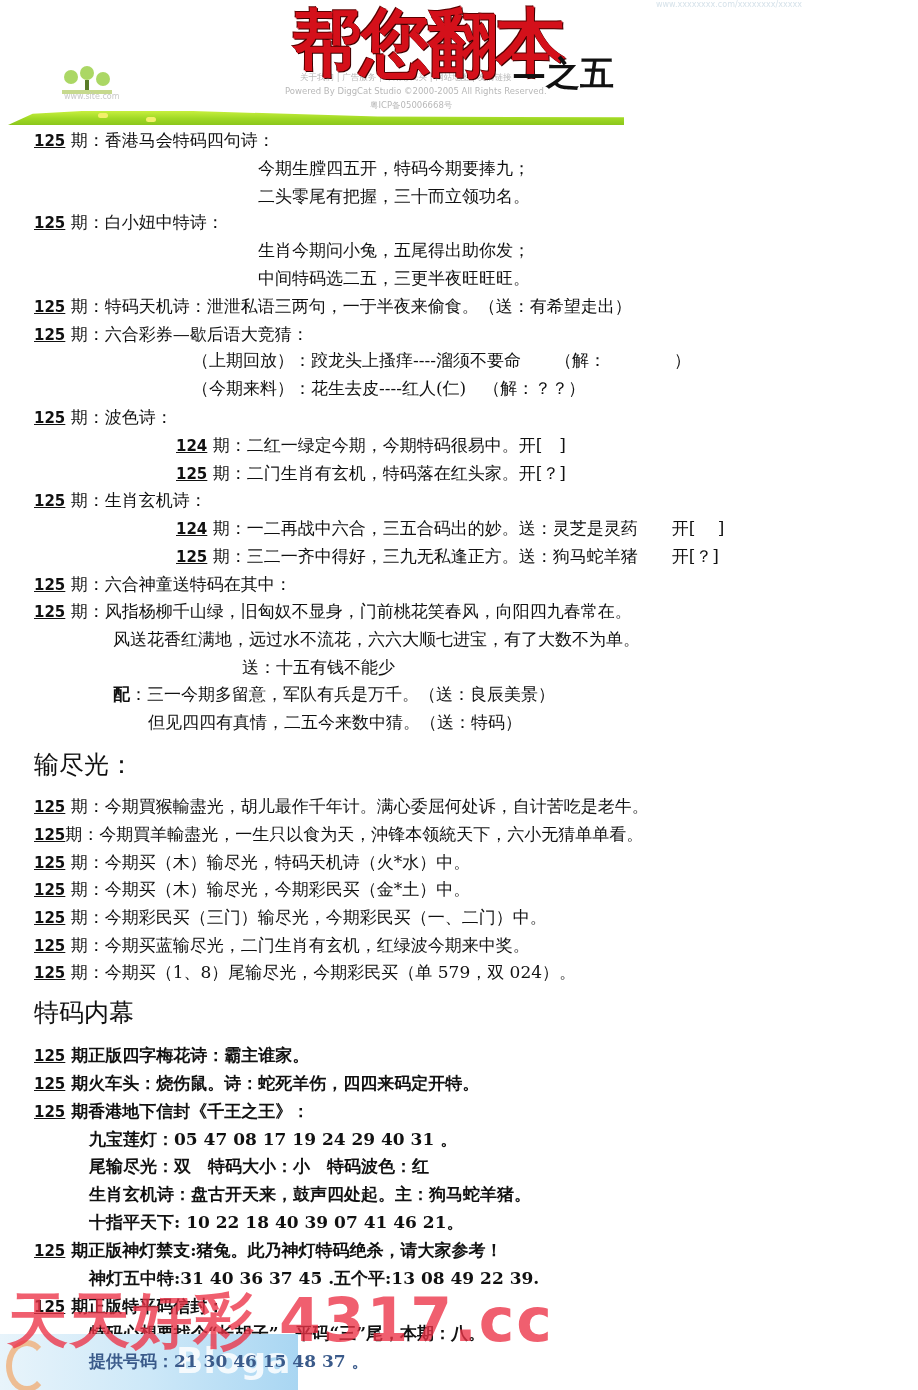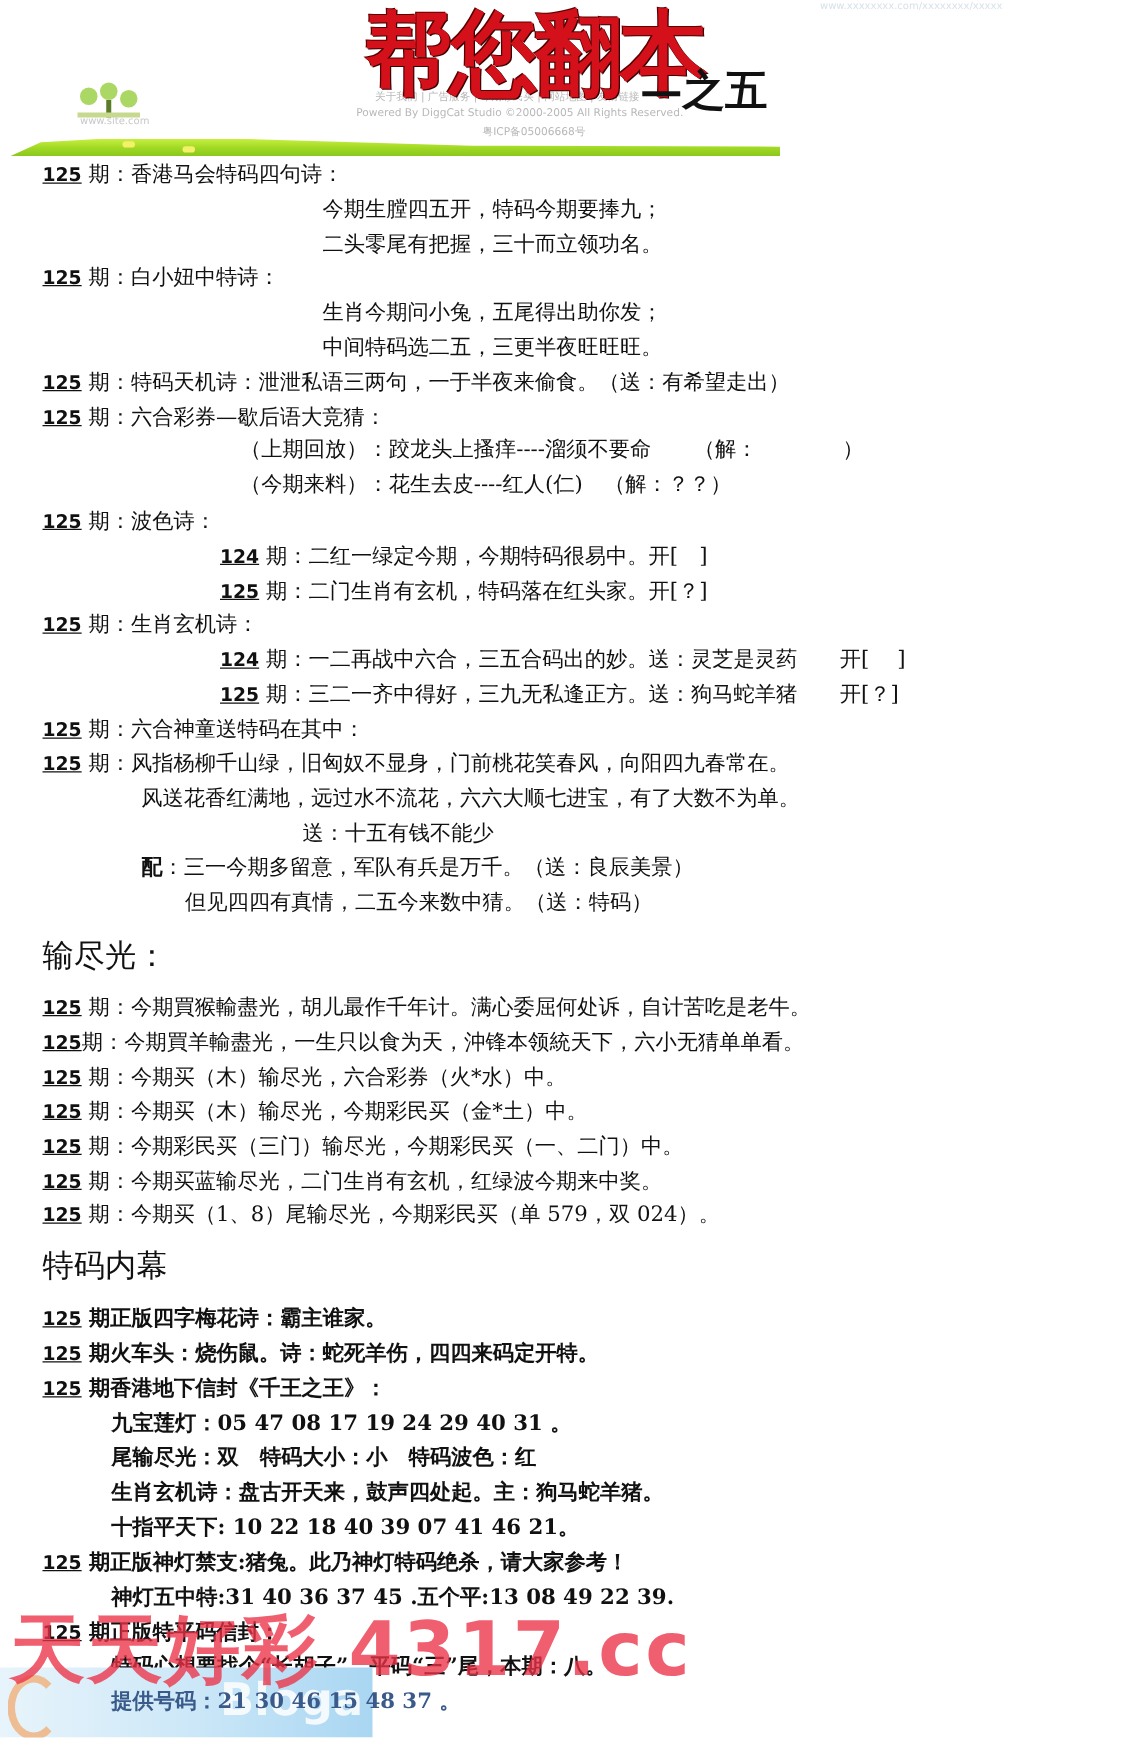--- a/index.html
+++ b/index.html
@@ -14,21 +14,21 @@
   .banner-logo .dot.d2 { left: 20px; top: 2px; }
   .banner-logo .dot.d3 { left: 36px; top: 8px; }
   .banner-logo .trunk { position: absolute; left: 25px; top: 16px; width: 4px; height: 14px; background: #5a7c2a; }
   .banner-logo .ground { position: absolute; left: 2px; top: 26px; width: 50px; height: 4px; background: #c6d98e; }
   .banner-logo-text { position: absolute; left: 64px; top: 92px; font-size: 8px; color: #c8c8c8;
                       font-family: "DejaVu Sans", sans-serif; }
 
   .faded-copy { position: absolute; font-family: "DejaVu Sans", sans-serif; font-size: 8.5px; color: #b8b8b8; white-space: nowrap; }
   .faded-copy.l1 { left: 300px; top: 72px; }
   .faded-copy.l2 { left: 285px; top: 86px; text-align: right; }
-  .faded-copy.l3 { left: 386px; top: 100px; }
+  .faded-copy.l3 { left: 370px; top: 100px; }
 
   .title-big { position: absolute; left: 292px; top: 6px; font-family: "DejaVu Serif", serif;
                font-size: 70px; font-weight: bold; color: #d4101a; letter-spacing: -2px; line-height: 1;
                text-shadow: 1px 1px 0 #3a0000, -1px -1px 0 #5a0000; transform: scaleY(1.05); transform-origin: left top; }
   .title-sub { position: absolute; left: 512px; top: 56px; font-family: "DejaVu Serif", serif;
                font-size: 34px; font-weight: bold; color: #111; line-height: 1; white-space: nowrap; }
 
   .green-bar { position: absolute; left: 8px; top: 111px; width: 616px; height: 14px;
                background: linear-gradient(180deg, #c7ef3e 0%, #9fd824 55%, #8bc61c 100%);
                border-radius: 14px 0 0 0; clip-path: polygon(0 100%, 4% 20%, 12% 0, 30% 0, 60% 40%, 100% 45%, 100% 100%); }
@@ -135,21 +135,21 @@
 <div class="line" style="left:148px;top:712px">但见四四有真情，二五今来数中猜。（送：特码）</div>
 
 <div class="section-title" style="left:34px;top:750px">输尽光：</div>
 <div class="line" style="left:34px;top:796px">
   <span class="num">125</span><span> 期：今期買猴輸盡光，胡儿最作千年计。满心委屈何处诉，自计苦吃是老牛。</span>
 </div>
 <div class="line" style="left:34px;top:824px">
   <span class="num">125</span><span>期：今期買羊輸盡光，一生只以食为天，沖锋本领統天下，六小无猜单单看。</span>
 </div>
 <div class="line" style="left:34px;top:852px">
-  <span class="num">125</span><span> 期：今期买（木）输尽光，六合彩券（火*水）中。</span>
+  <span class="num">125</span><span> 期：今期买（木）输尽光，特码天机诗（火*水）中。</span>
 </div>
 <div class="line" style="left:34px;top:879px">
   <span class="num">125</span><span> 期：今期买（木）输尽光，今期彩民买（金*土）中。</span>
 </div>
 <div class="line" style="left:34px;top:907px">
   <span class="num">125</span><span> 期：今期彩民买（三门）输尽光，今期彩民买（一、二门）中。</span>
 </div>
 <div class="line" style="left:34px;top:935px">
   <span class="num">125</span><span> 期：今期买蓝输尽光，二门生肖有玄机，红绿波今期来中奖。</span>
 </div>

